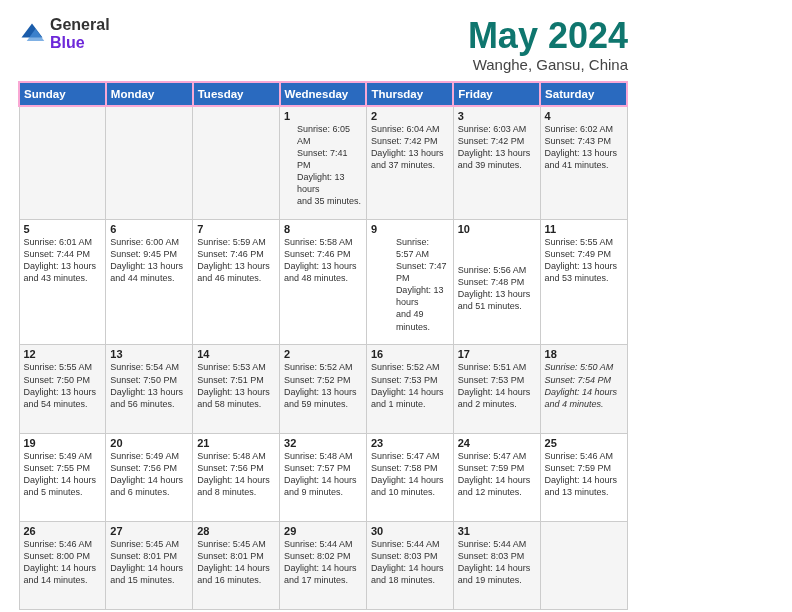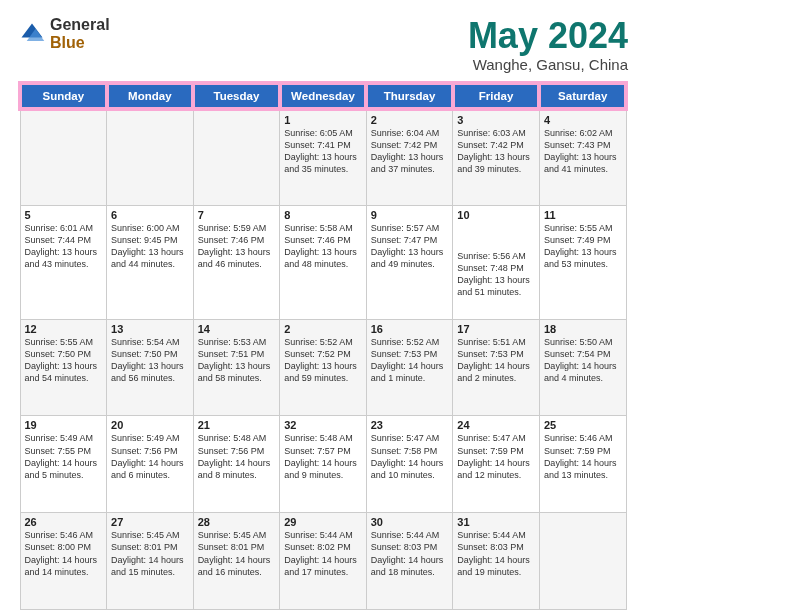--- a/index.html
+++ b/index.html
@@ -34,21 +34,21 @@
       line-height: 1.1;
     }
     .logo-general {
       font-size: 16px;
       font-weight: bold;
       color: #333;
     }
     .logo-blue {
       font-size: 16px;
       font-weight: bold;
-      color: #a16207;
+      color: #6d28d9;
     }
     .logo-icon {
       width: 28px;
       height: 28px;
     }
     .title-block {
       text-align: right;
     }
     .title-month {
       font-size: 36px;
@@ -66,22 +66,22 @@
       border-collapse: collapse;
       width: 100%;
       table-layout: fixed;
     }
     .calendar th {
       background: #2a6abf;
       color: #fff;
       font-size: 11.5px;
       font-weight: bold;
       padding: 5px 4px;
-      border: 4px solid #f9a8d4;
-      text-align: center;
+      border: 2px solid #f9a8d4;
+      text-align: left;
     }
     .calendar td {
       border: 1px solid #ccc;
       vertical-align: top;
       padding: 3px 4px;
       font-size: 9.5px;
       color: #333;
       background: #fff;
       height: 82px;
     }
@@ -140,21 +140,21 @@
         <th>Saturday</th>
       </tr>
     </thead>
     <tbody id="calendar-body">
     <tr>
           <td class="empty-cell"></td>
           <td class="empty-cell"></td>
           <td class="empty-cell"></td>
           <td>
             <span class="day-num">1</span>
-            <div class="day-info" style="white-space: pre-line;">Sunrise: 6:05 AM
+            <div class="day-info" style="white-space: pre-line; margin-left: 13px;">Sunrise: 6:05 AM
 Sunset: 7:41 PM
 Daylight: 13 hours
 and 35 minutes.</div>
           </td>
           <td>
             <span class="day-num">2</span>
             <div class="day-info" style="white-space: pre-line;">Sunrise: 6:04 AM
 Sunset: 7:42 PM
 Daylight: 13 hours
 and 37 minutes.</div>
@@ -198,21 +198,21 @@
           </td>
           <td>
             <span class="day-num">8</span>
             <div class="day-info" style="white-space: pre-line;">Sunrise: 5:58 AM
 Sunset: 7:46 PM
 Daylight: 13 hours
 and 48 minutes.</div>
           </td>
           <td>
             <span class="day-num">9</span>
-            <div class="day-info" style="white-space: pre-line;">Sunrise: 5:57 AM
+            <div class="day-info" style="white-space: pre-line; margin-left: 25px;">Sunrise: 5:57 AM
 Sunset: 7:47 PM
 Daylight: 13 hours
 and 49 minutes.</div>
           </td>
           <td>
             <span class="day-num">10</span>
             <div class="day-info" style="white-space: pre-line; margin-top: 29px;">Sunrise: 5:56 AM
 Sunset: 7:48 PM
 Daylight: 13 hours
 and 51 minutes.</div>
@@ -263,21 +263,21 @@
           </td>
           <td>
             <span class="day-num">17</span>
             <div class="day-info" style="white-space: pre-line;">Sunrise: 5:51 AM
 Sunset: 7:53 PM
 Daylight: 14 hours
 and 2 minutes.</div>
           </td>
           <td>
             <span class="day-num">18</span>
-            <div class="day-info" style="white-space: pre-line;">Sunrise: 5:50 AM
+            <div class="day-info" style="white-space: pre-line; font-style: italic;">Sunrise: 5:50 AM
 Sunset: 7:54 PM
 Daylight: 14 hours
 and 4 minutes.</div>
           </td>
         </tr>
         <tr>
           <td>
             <span class="day-num">19</span>
             <div class="day-info" style="white-space: pre-line;">Sunrise: 5:49 AM
 Sunset: 7:55 PM

